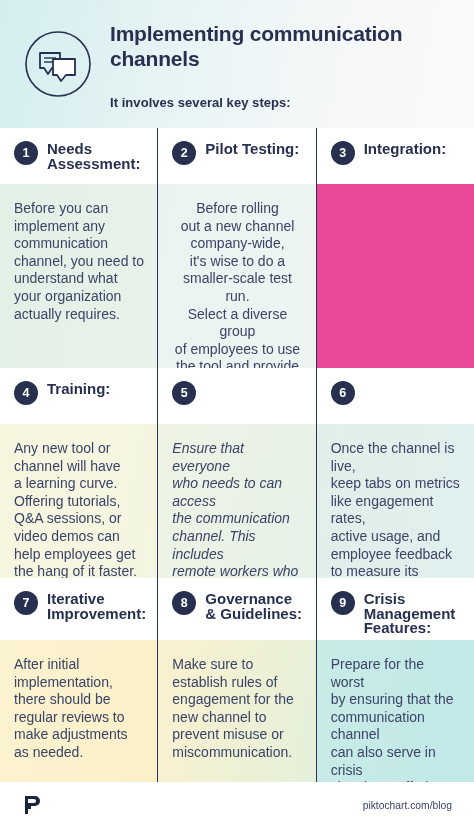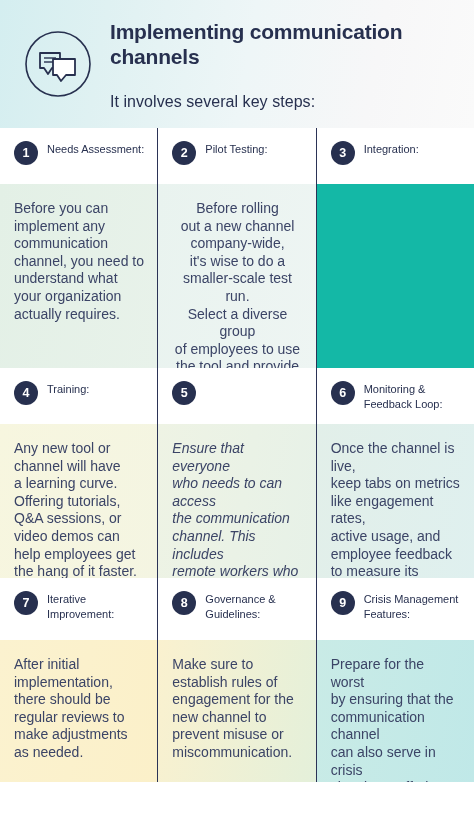--- a/index.html
+++ b/index.html
@@ -14,21 +14,21 @@
     color: #2b3356;
     overflow: hidden;
   }
 
   .infographic {
     width: 474px;
     height: 580px;
     position: relative;
     display: flex;
     flex-direction: column;
-    background: #14b8a6;
+    background: #ec4899;
   }
 
   
   .header {
     height: 128px;
     flex: 0 0 128px;
     background: linear-gradient(100deg, #d4eef0 0%, #dff1f2 22%, #eef6f7 52%, #f7f7f8 78%, #fafafa 100%);
     display: flex;
     align-items: center;
     padding: 0 16px 0 22px;
@@ -44,22 +44,22 @@
   .header-text { flex: 1 1 auto; padding-top: 2px; }
   .header-title {
     font-size: 21px;
     line-height: 25px;
     font-weight: bold;
     color: #27304f;
     letter-spacing: -0.2px;
   }
   .header-sub {
     margin-top: 24px;
-    font-size: 16px;
-    font-weight: normal;
+    font-size: 13px;
+    font-weight: bold;
     color: #27304f;
     letter-spacing: 0.05px;
   }
 
   
   .grid {
     flex: 1 1 auto;
     display: flex;
     flex-direction: column;
   }
@@ -104,23 +104,23 @@
     color: #ffffff;
     font-size: 12.5px;
     font-weight: bold;
     display: flex;
     align-items: center;
     justify-content: center;
     margin-right: 9px;
     margin-top: 0px;
   }
   .cell-title {
-    font-size: 11px;
+    font-size: 15px;
     line-height: 14.5px;
-    font-weight: normal;
+    font-weight: bold;
     color: #27304f;
     padding-top: 1px;
   }
 
   .cell-body {
     flex: 1 1 auto;
     padding: 16px 13px 10px 14px;
     font-size: 14px;
     line-height: 17.6px;
     color: #3b4466;
@@ -244,21 +244,20 @@
 the communication
 channel. This includes
 remote workers who
 might not be on the
 company's internal
 network.</div>
       </div>
       <div class="cell">
         <div class="cell-head">
           <div class="badge">6</div>
-          <div class="cell-title">Monitoring &amp; Feedback Loop:</div>
         </div>
         <div class="cell-body">Once the channel is live,
 keep tabs on metrics
 like engagement rates,
 active usage, and
 employee feedback
 to measure its
 effectiveness.</div>
       </div>
     </div>
@@ -298,14 +297,22 @@
 communication channel
 can also serve in crisis
 situations, offering
 quick, clear, and mass
 messaging capabilities.</div>
       </div>
     </div>
 
   </div>
 
+  <div class="footer">
+    <div class="footer-logo">
+      <svg viewBox="0 0 22 22" xmlns="http://www.w3.org/2000/svg">
+        <path d="M3 2 h10 a5 5 0 0 1 0 10 h-4 v3 h-3 v-6 h6 a2 2 0 0 0 0 -4 h-6 v15 h-3 z" fill="#1c2340"></path>
+      </svg>
+    </div>
+    <div class="footer-url">piktochart.com/blog</div>
+  </div>
 
 </div>
 
 </body></html>

